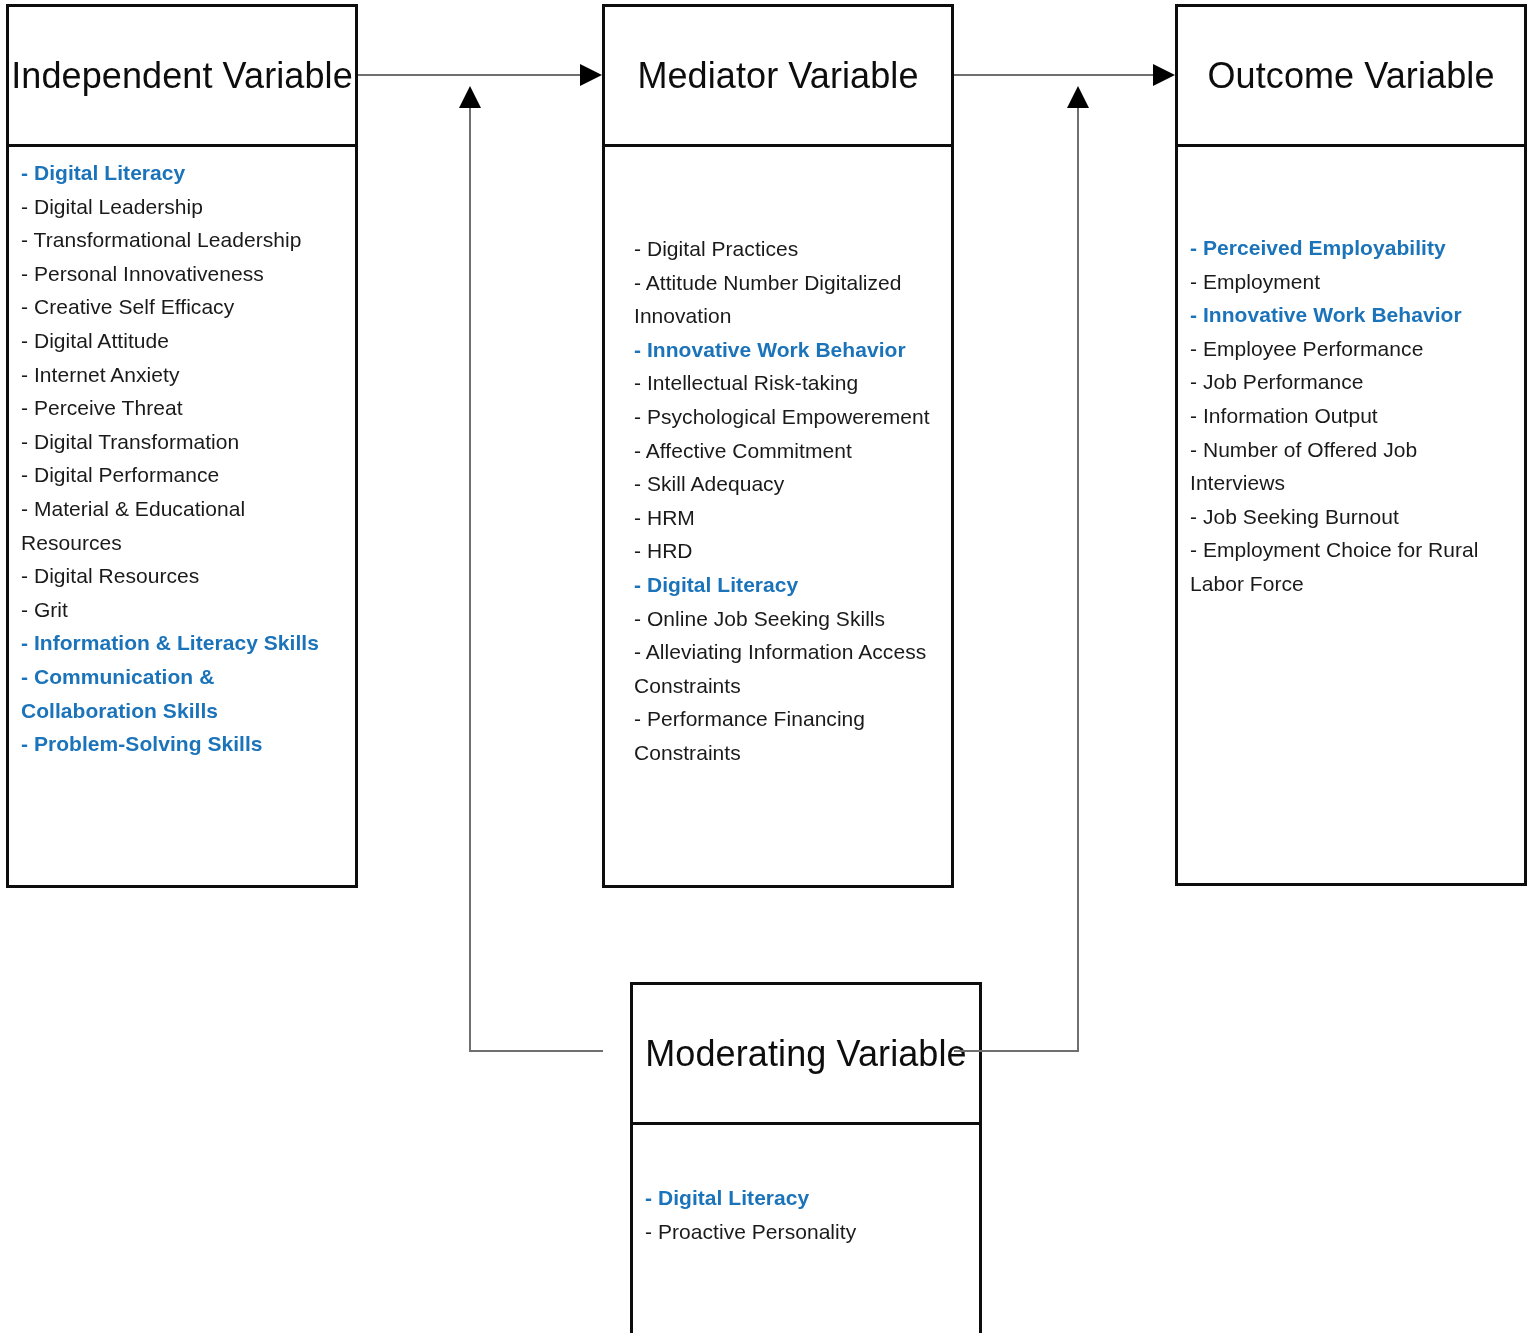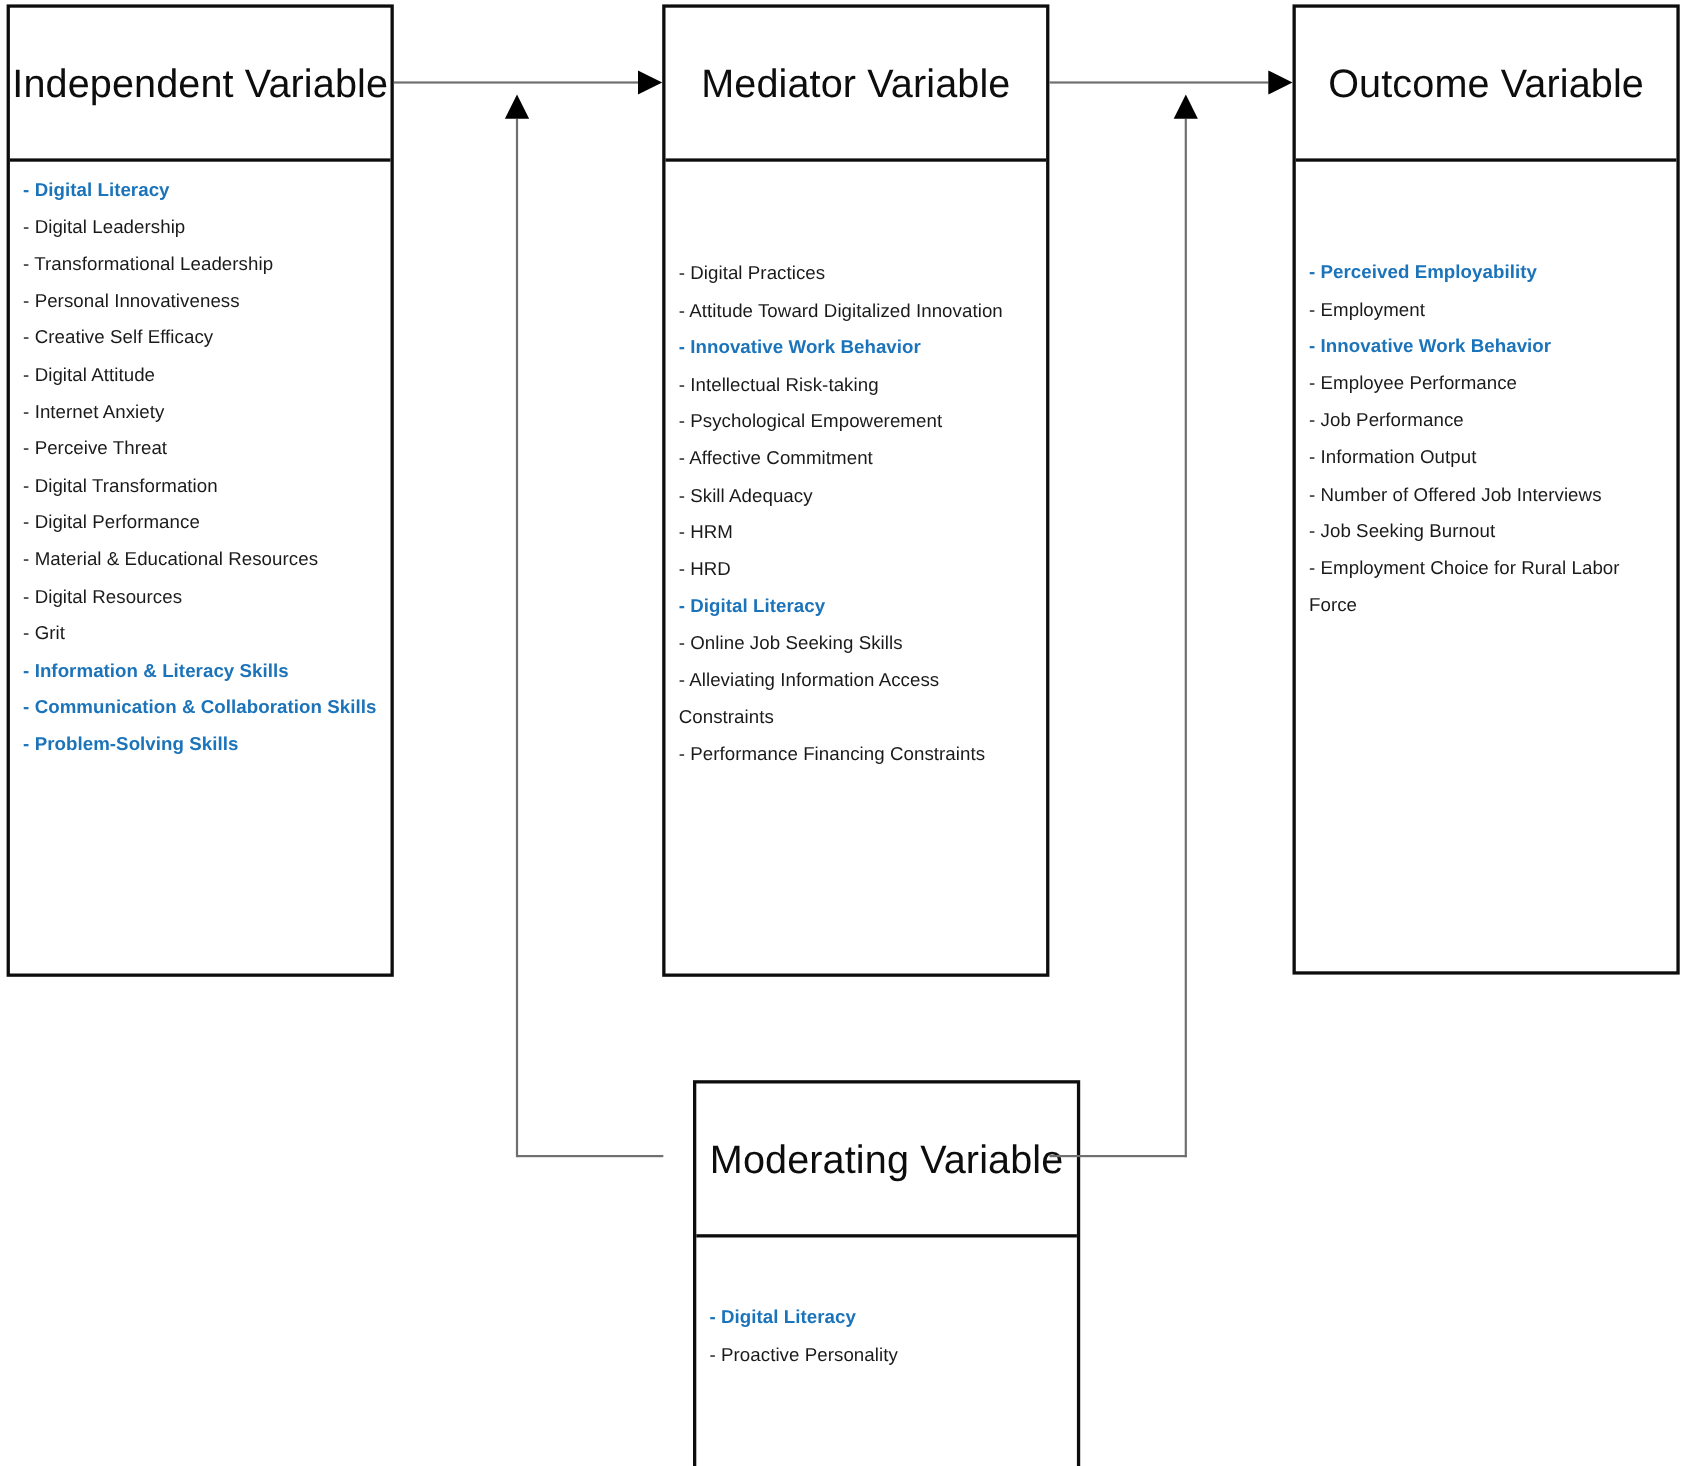--- a/index.html
+++ b/index.html
@@ -42,40 +42,40 @@
     font-weight: 400;
     text-align: center;
     letter-spacing: 0.1px;
   }
   .vbox-body {
     box-sizing: border-box;
     padding-left: 12px;
     padding-right: 8px;
   }
   .item {
-    font-size: 17px;
+    font-size: 21px;
     line-height: 33.6px;
     color: #1a1a1a;
     font-weight: 400;
     white-space: normal;
     letter-spacing: 0.05px;
   }
   .item.hl {
     color: #1b73ba;
     font-weight: 700;
   }
 
   
   #box-independent { left: 6px;    top: 4px;  width: 352px; height: 884px; }
   #box-mediator    { left: 602px;  top: 4px;  width: 352px; height: 884px; }
   #box-outcome     { left: 1175px; top: 4px;  width: 352px; height: 882px; }
   #box-moderating  { left: 630px;  top: 982px; width: 352px; height: 423px; }
 
   #box-independent .vbox-body { padding-top: 9px; }
-  #box-mediator    .vbox-body { padding-top: 85px; }
+  #box-mediator    .vbox-body { padding-top: 85px; margin-left: 17px; }
   #box-outcome     .vbox-body { padding-top: 84px; }
   #box-moderating  .vbox-body { padding-top: 56px; }
   #box-moderating .vbox-header { height: 140px; }
 
   
   .line {
     position: absolute;
     background: #6f6f6f;
   }
   .line-h { height: 2px; }
@@ -124,21 +124,21 @@
       <div class="item hl">- Problem-Solving Skills</div>
     </div>
   </div>
 
   <div class="vbox" id="box-mediator">
     <div class="vbox-header">
       <div class="vbox-title">Mediator Variable</div>
     </div>
     <div class="vbox-body">
       <div class="item">- Digital Practices</div>
-      <div class="item">- Attitude Toward Digitalized Innovation</div>
+      <div class="item">- Attitude Number Digitalized Innovation</div>
       <div class="item hl">- Innovative Work Behavior</div>
       <div class="item">- Intellectual Risk-taking</div>
       <div class="item">- Psychological Empowerement</div>
       <div class="item">- Affective Commitment</div>
       <div class="item">- Skill Adequacy</div>
       <div class="item">- HRM</div>
       <div class="item">- HRD</div>
       <div class="item hl">- Digital Literacy</div>
       <div class="item">- Online Job Seeking Skills</div>
       <div class="item">- Alleviating Information Access Constraints</div>

